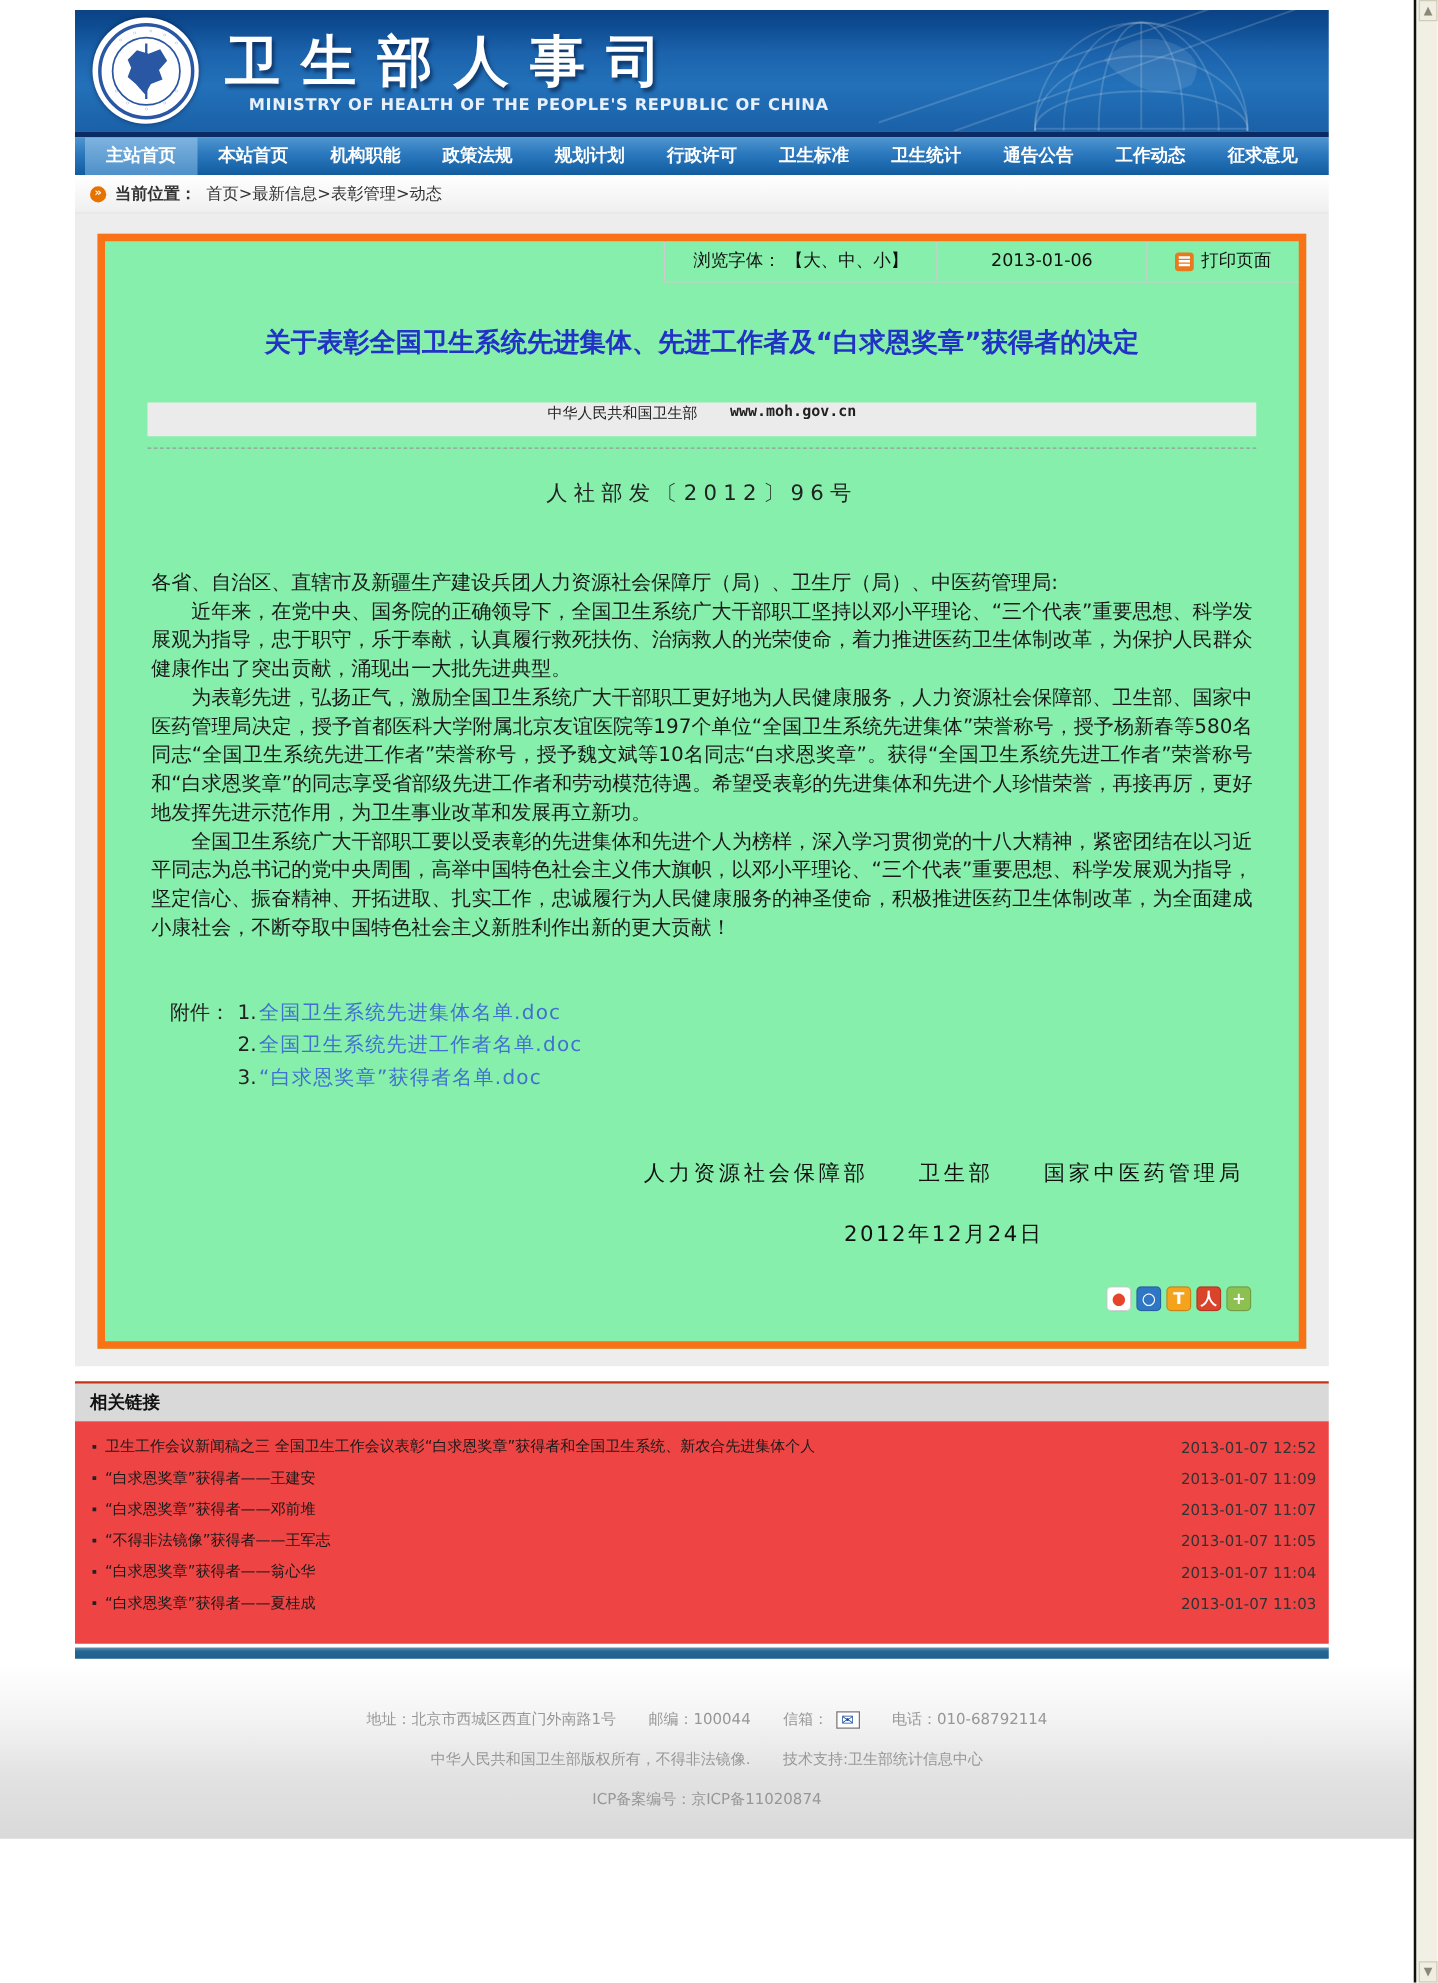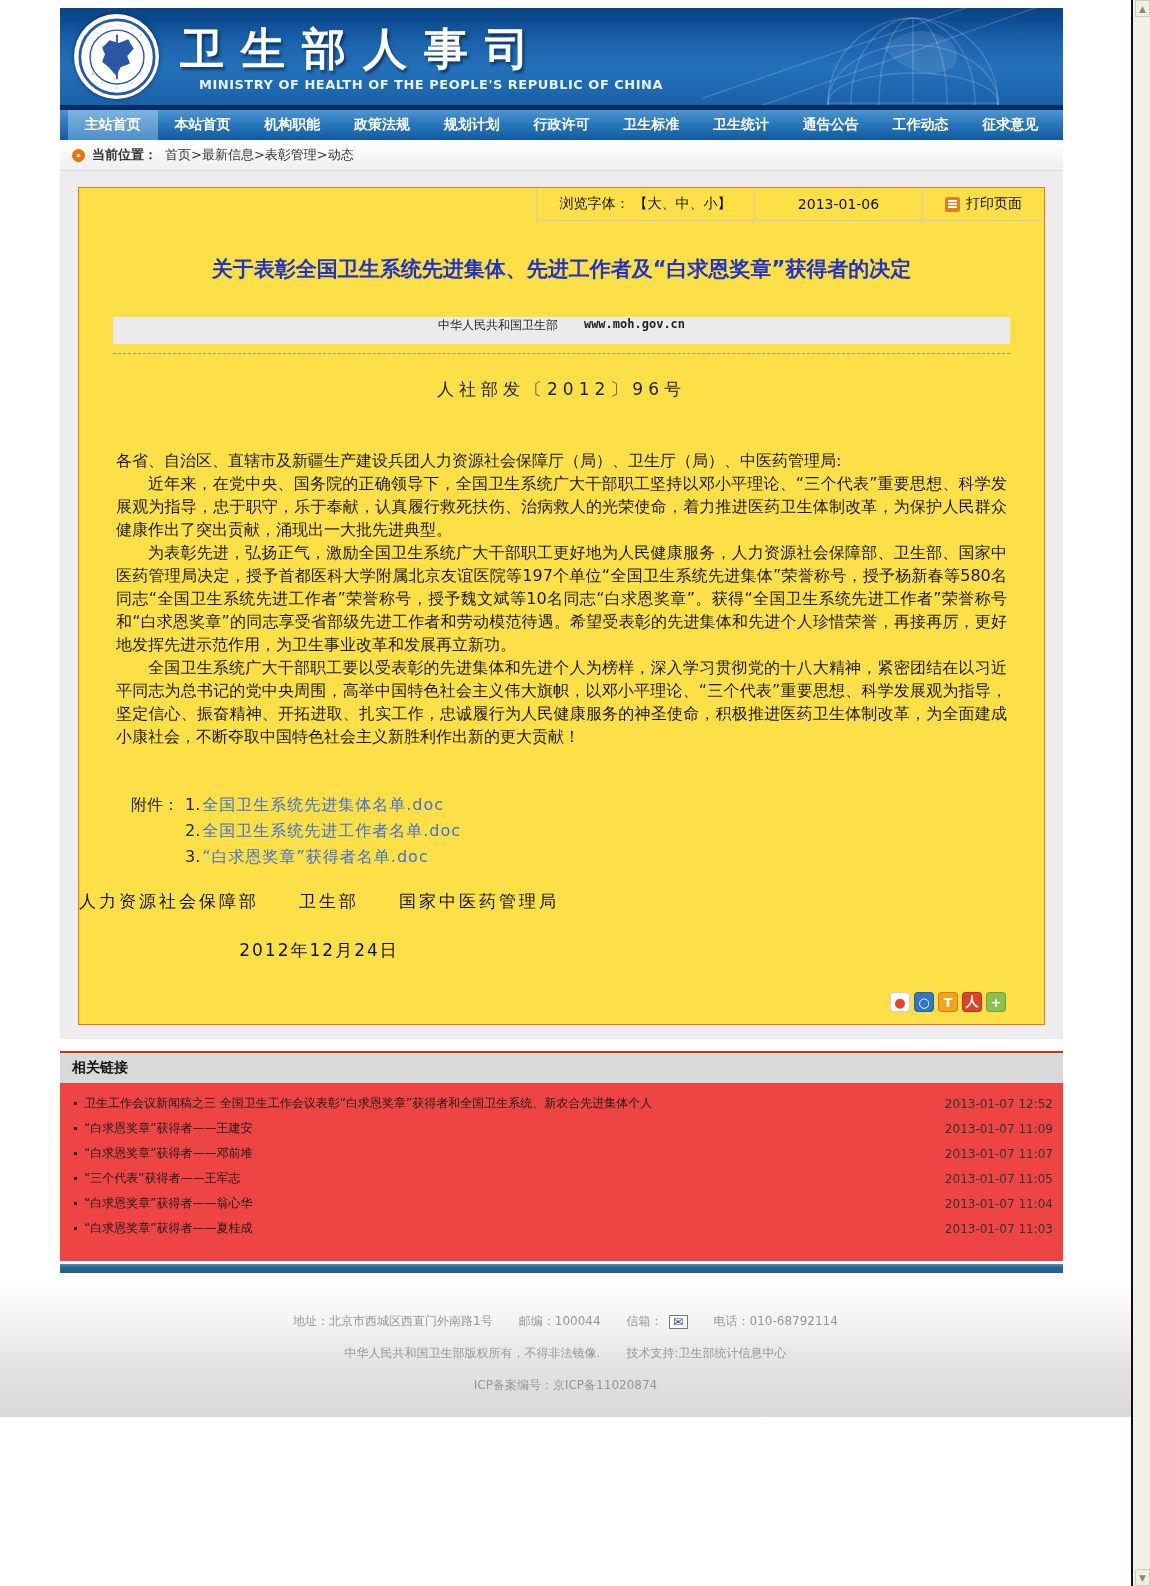--- a/index.html
+++ b/index.html
@@ -28,21 +28,21 @@
 
   
   .breadcrumb { height:31px; background:linear-gradient(180deg,#ffffff,#efefef);
     border-bottom:1px solid #dcdcdc; display:flex; align-items:center; padding:0 12px; font-size:13px; color:#333; }
   .crumb-icon { width:13px; height:13px; border-radius:50%; background:#e87200; color:#fff; font-size:9px;
     display:flex; align-items:center; justify-content:center; margin-right:7px; font-weight:bold; }
   .crumb-label { font-weight:bold; margin-right:8px; }
 
   
   .main-bg { background:#ededed; padding:16px 18px 14px; }
-  .doc-box { background:#fde047; border:1px solid #f97316; padding-bottom:12px; }
+  .doc-box { background:#86efac; border:6px solid #f97316; padding-bottom:24px; }
   .toolbar { display:flex; justify-content:flex-end; height:33px; }
   .tcell { border-left:1px solid #ccc; border-bottom:1px solid #ccc; display:flex; align-items:center;
     justify-content:center; font-size:14px; color:#111; }
   .tcell-font { width:218px; gap:4px; }
   .tcell-date { width:168px; }
   .tcell-print { width:122px; gap:6px; cursor:pointer; }
   .print-icon { width:15px; height:15px; background:#e8791d; border-radius:3px; position:relative; flex:0 0 15px; }
   .print-icon:before { content:""; position:absolute; left:3px; top:3px; width:9px; height:2px; background:#fff; box-shadow:0 3px 0 #fff, 0 6px 0 #fff; }
 
   .doc-title { margin:34px 40px 0; text-align:center; color:#2132c6; font-size:21px; font-weight:bold; }
@@ -55,21 +55,21 @@
   .body-text { margin:48px 37px 0; font-size:16px; line-height:23px; color:#1a1a1a; text-align:justify; }
   .body-text p { text-indent:2em; }
   .body-text p.no-indent { text-indent:0; }
 
   .attach-row { display:flex; margin:44px 37px 0 52px; font-size:16px; line-height:26px; color:#222; }
   .attach-label { white-space:nowrap; margin-right:6px; }
   .attach-line { display:flex; }
   .attach-num { color:#222; margin-right:2px; }
   .attach-link { color:#4070d0; cursor:pointer; text-decoration:none; letter-spacing:1px; }
 
-  .sig-wrap { display:flex; padding-right:44px; margin-top:20px; }
+  .sig-wrap { display:flex; justify-content:flex-end; padding-right:44px; margin-top:52px; }
   .sig-inner { text-align:center; }
   .sig-depts { font-size:17px; color:#111; letter-spacing:3px; }
   .sig-date { margin-top:26px; font-size:17px; color:#111; letter-spacing:2px; }
 
   .share-row { display:flex; justify-content:flex-end; gap:4px; margin:30px 38px 0; }
   .share-icon { width:20px; height:20px; border-radius:4px; border:1px solid rgba(0,0,0,.18);
     display:flex; align-items:center; justify-content:center; font-size:13px; font-weight:bold; cursor:pointer; }
 
   
   .related { margin-top:12px; }
@@ -296,21 +296,21 @@
           </div>
 
           <div class="related-item">
             <span class="rel-bullet"></span>
             <span class="rel-title">“白求恩奖章”获得者——邓前堆</span>
             <span class="rel-time">2013-01-07 11:07</span>
           </div>
 
           <div class="related-item">
             <span class="rel-bullet"></span>
-            <span class="rel-title">“三个代表”获得者——王军志</span>
+            <span class="rel-title">“不得非法镜像”获得者——王军志</span>
             <span class="rel-time">2013-01-07 11:05</span>
           </div>
 
           <div class="related-item">
             <span class="rel-bullet"></span>
             <span class="rel-title">“白求恩奖章”获得者——翁心华</span>
             <span class="rel-time">2013-01-07 11:04</span>
           </div>
 
           <div class="related-item">

